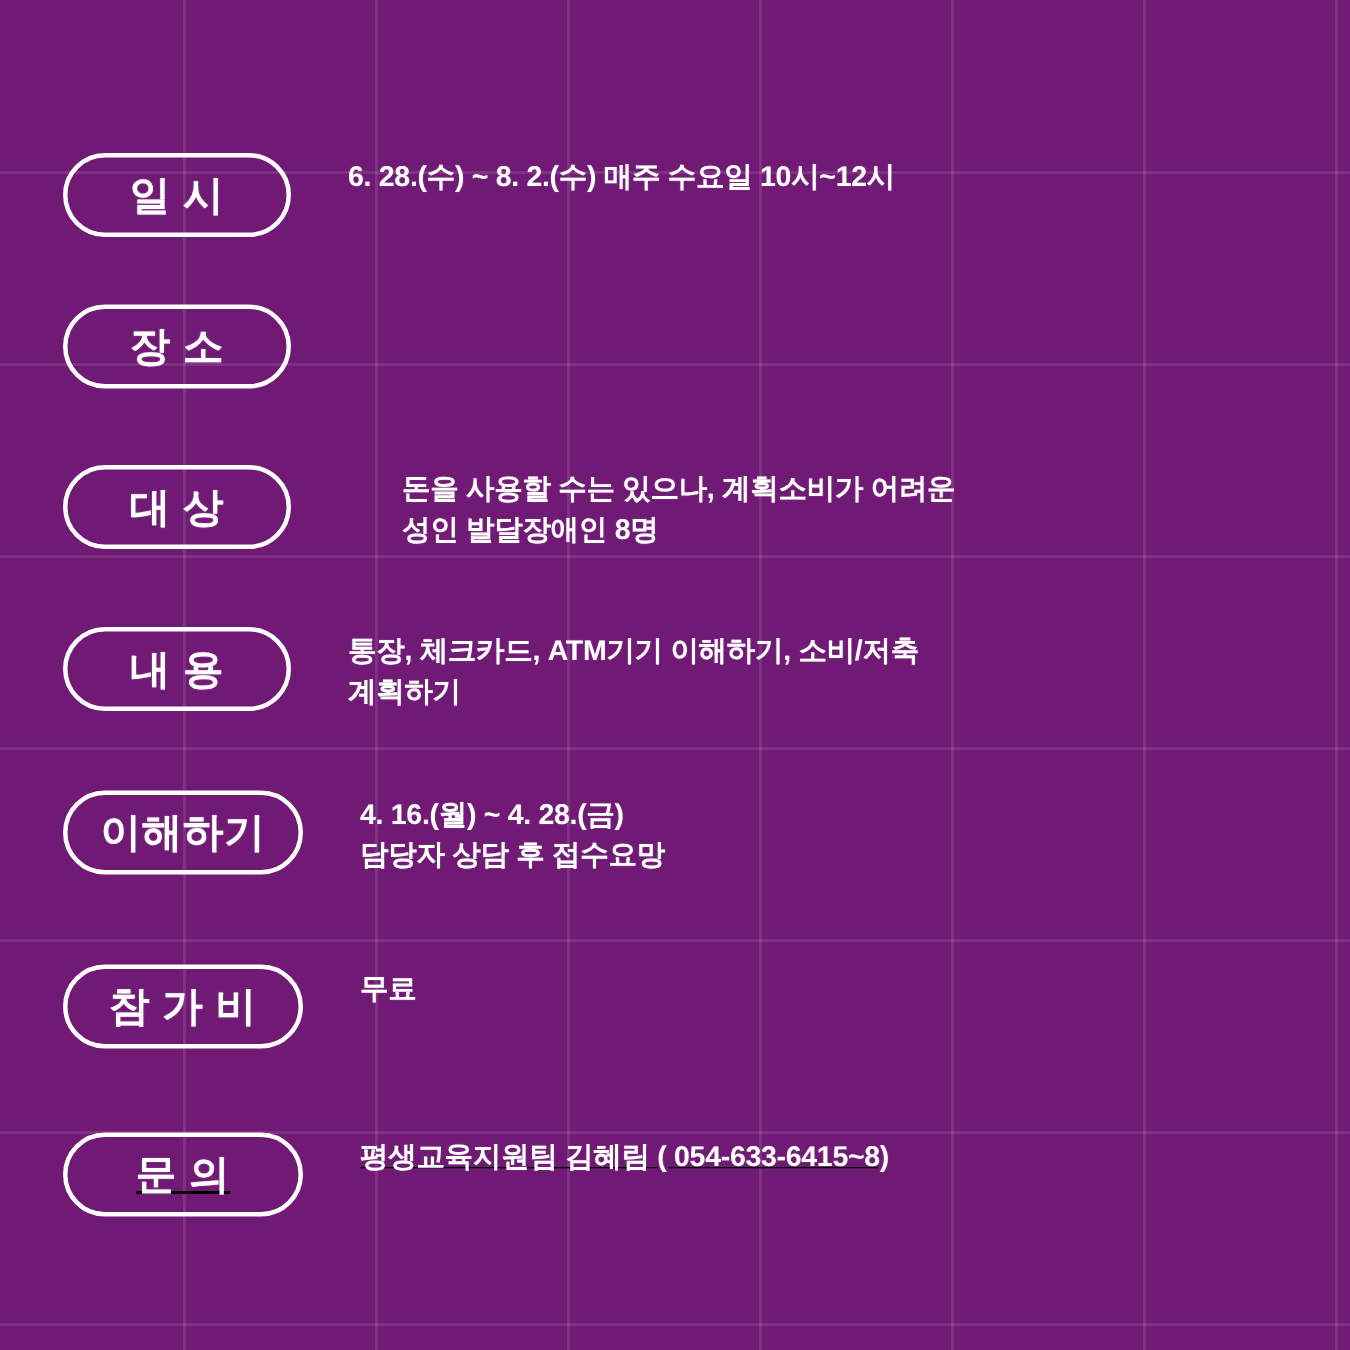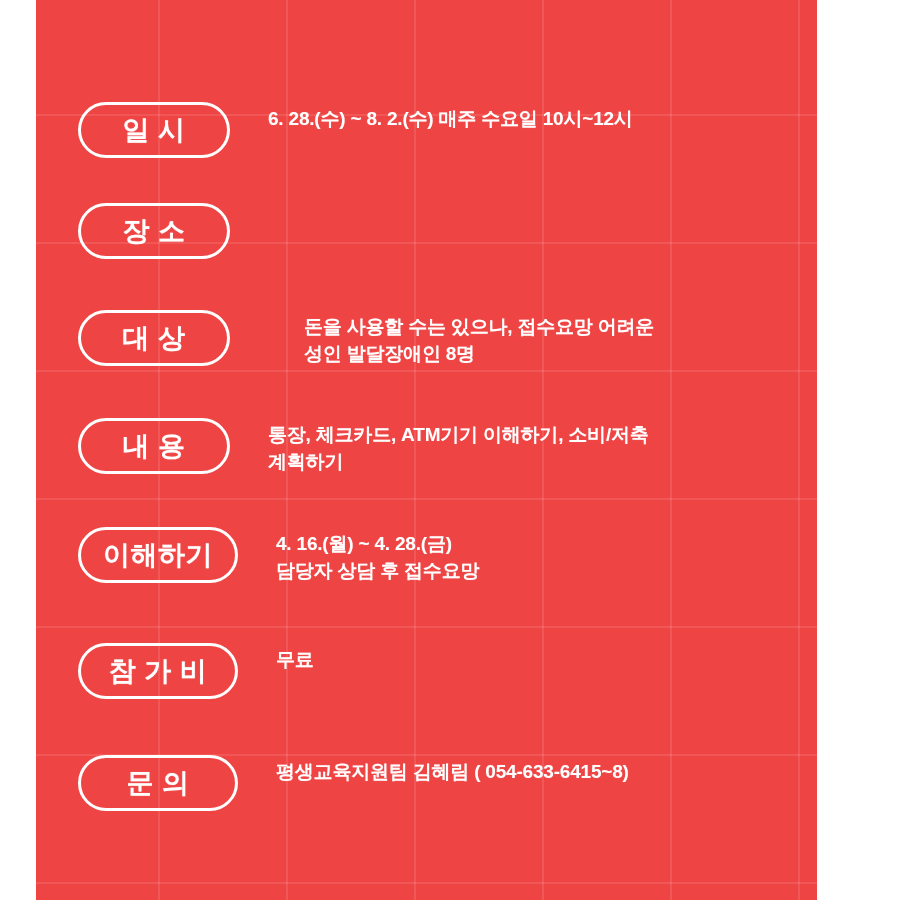--- a/index.html
+++ b/index.html
@@ -8,25 +8,24 @@
   }
   body {
     width: 900px;
     height: 900px;
     overflow: hidden;
     font-family: "Liberation Sans", "DejaVu Sans", sans-serif;
   }
 
   .poster {
     position: relative;
-    width: 781px;
+    width: 900px;
     height: 900px;
-    background-color: #ef4444;
+    background-color: #701a75;
     overflow: hidden;
-    margin-left: 36px;
   }
 
   
   .grid-layer {
     position: absolute;
     inset: 0;
     background-image:
       linear-gradient(to right, rgba(255,255,255,0.10) 2px, transparent 2px),
       linear-gradient(to bottom, rgba(255,255,255,0.10) 2px, transparent 2px);
     background-size: 128px 128px;
@@ -83,42 +82,42 @@
     text-shadow: 0 0 1px rgba(255,255,255,0.25);
   }
 
   
   .row-0 { top: 102px; }
   .row-1 { top: 203px; }
   .row-2 { top: 310px; gap: 36px; }
   .row-3 { top: 418px; }
   .row-4 { top: 527px; }
   .row-5 { top: 643px; }
-  .row-6 { top: 755px; }
+  .row-6 { top: 755px; text-decoration: underline; }
 </style>
 </head>
 <body>
 
 <div class="poster">
   <div class="grid-layer"></div>
 
   <div class="rows">
 
     <div class="row row-0">
       <div class="pill">일   시</div>
       <div class="value">6. 28.(수) ~ 8. 2.(수) 매주 수요일 10시~12시</div>
     </div>
 
     <div class="row row-1">
       <div class="pill">장   소</div>
     </div>
 
     <div class="row row-2">
       <div class="pill">대   상</div>
-      <div class="value">돈을 사용할 수는 있으나, 접수요망 어려운
+      <div class="value">돈을 사용할 수는 있으나, 계획소비가 어려운
 성인 발달장애인 8명</div>
     </div>
 
     <div class="row row-3">
       <div class="pill">내   용</div>
       <div class="value">통장, 체크카드, ATM기기 이해하기, 소비/저축
 계획하기</div>
     </div>
 
     <div class="row row-4">

